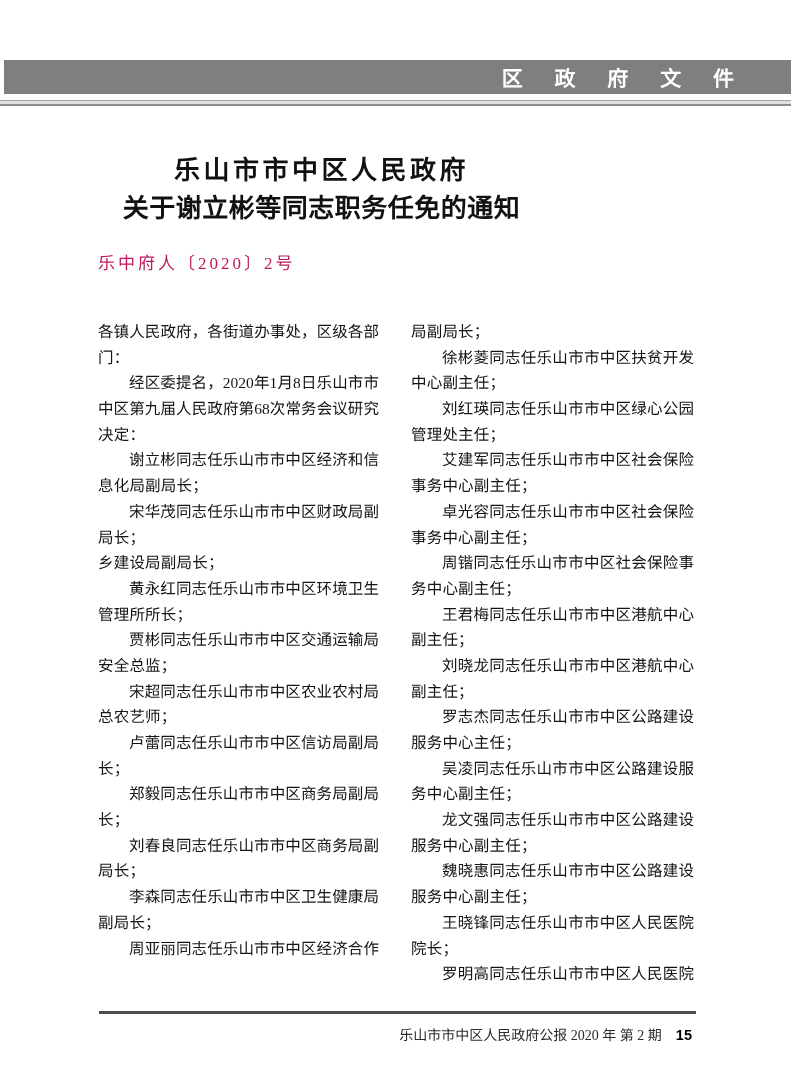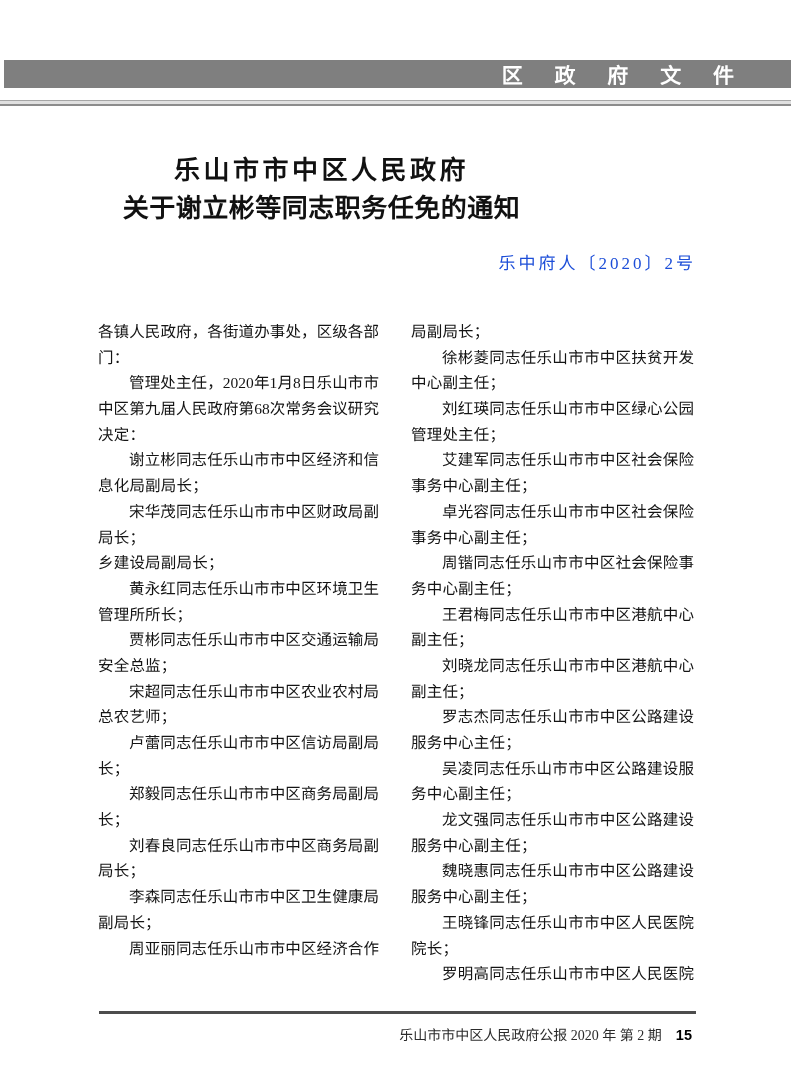--- a/index.html
+++ b/index.html
@@ -6,21 +6,21 @@
   #page{
     position:relative;
     width:793px;height:1090px;
     background:#ffffff;
     overflow:hidden;
     font-family:"Liberation Serif","DejaVu Serif",serif;
     color:#111;
   }
   
   #banner{
-    position:absolute;left:4px;top:60px;right:2px;height:28px;
+    position:absolute;left:4px;top:60px;right:2px;height:34px;
     background:#7f7f7f;
     display:flex;align-items:center;justify-content:flex-end;
     padding-right:44px;box-sizing:border-box;
   }
   #banner .banner-text{
     font-family:"Liberation Sans","DejaVu Sans",sans-serif;
     font-weight:bold;
     font-size:21px;
     color:#ffffff;
     letter-spacing:13px;
@@ -41,24 +41,24 @@
   }
   #doc-title .t1{
     font-size:26px;line-height:38px;letter-spacing:3.5px;
   }
   #doc-title .t2{
     font-size:26px;line-height:38px;letter-spacing:0.5px;
   }
   
   #doc-number{
     position:absolute;left:98px;top:252px;width:598px;
-    text-align:right;
+    text-align:left;
     font-size:17px;line-height:24px;
     letter-spacing:3px;
-    color:#1d4ed8;
+    color:#be185d;
   }
   
   .col{
     position:absolute;top:319px;
     font-size:15.5px;
     color:#141414;
   }
   #col-left{left:98px;width:281px;}
   #col-right{left:411px;width:283px;}
   .ln{
@@ -109,21 +109,21 @@
   <div id="doc-title">
     <div class="t1">乐山市市中区人民政府</div>
     <div class="t2">关于谢立彬等同志职务任免的通知</div>
   </div>
 
   <div id="doc-number">乐中府人〔2020〕2号</div>
 
   <div id="col-left" class="col">
       <div class="ln j">各镇人民政府，各街道办事处，区级各部</div>
       <div class="ln">门：</div>
-      <div class="ln ind j">管理处主任，2020年1月8日乐山市市</div>
+      <div class="ln ind j">经区委提名，2020年1月8日乐山市市</div>
       <div class="ln j">中区第九届人民政府第68次常务会议研究</div>
       <div class="ln">决定：</div>
       <div class="ln ind j">谢立彬同志任乐山市市中区经济和信</div>
       <div class="ln">息化局副局长；</div>
       <div class="ln ind j">宋华茂同志任乐山市市中区财政局副</div>
       <div class="ln">局长；</div>
       <div class="ln">乡建设局副局长；</div>
       <div class="ln ind j">黄永红同志任乐山市市中区环境卫生</div>
       <div class="ln">管理所所长；</div>
       <div class="ln ind j">贾彬同志任乐山市市中区交通运输局</div>

